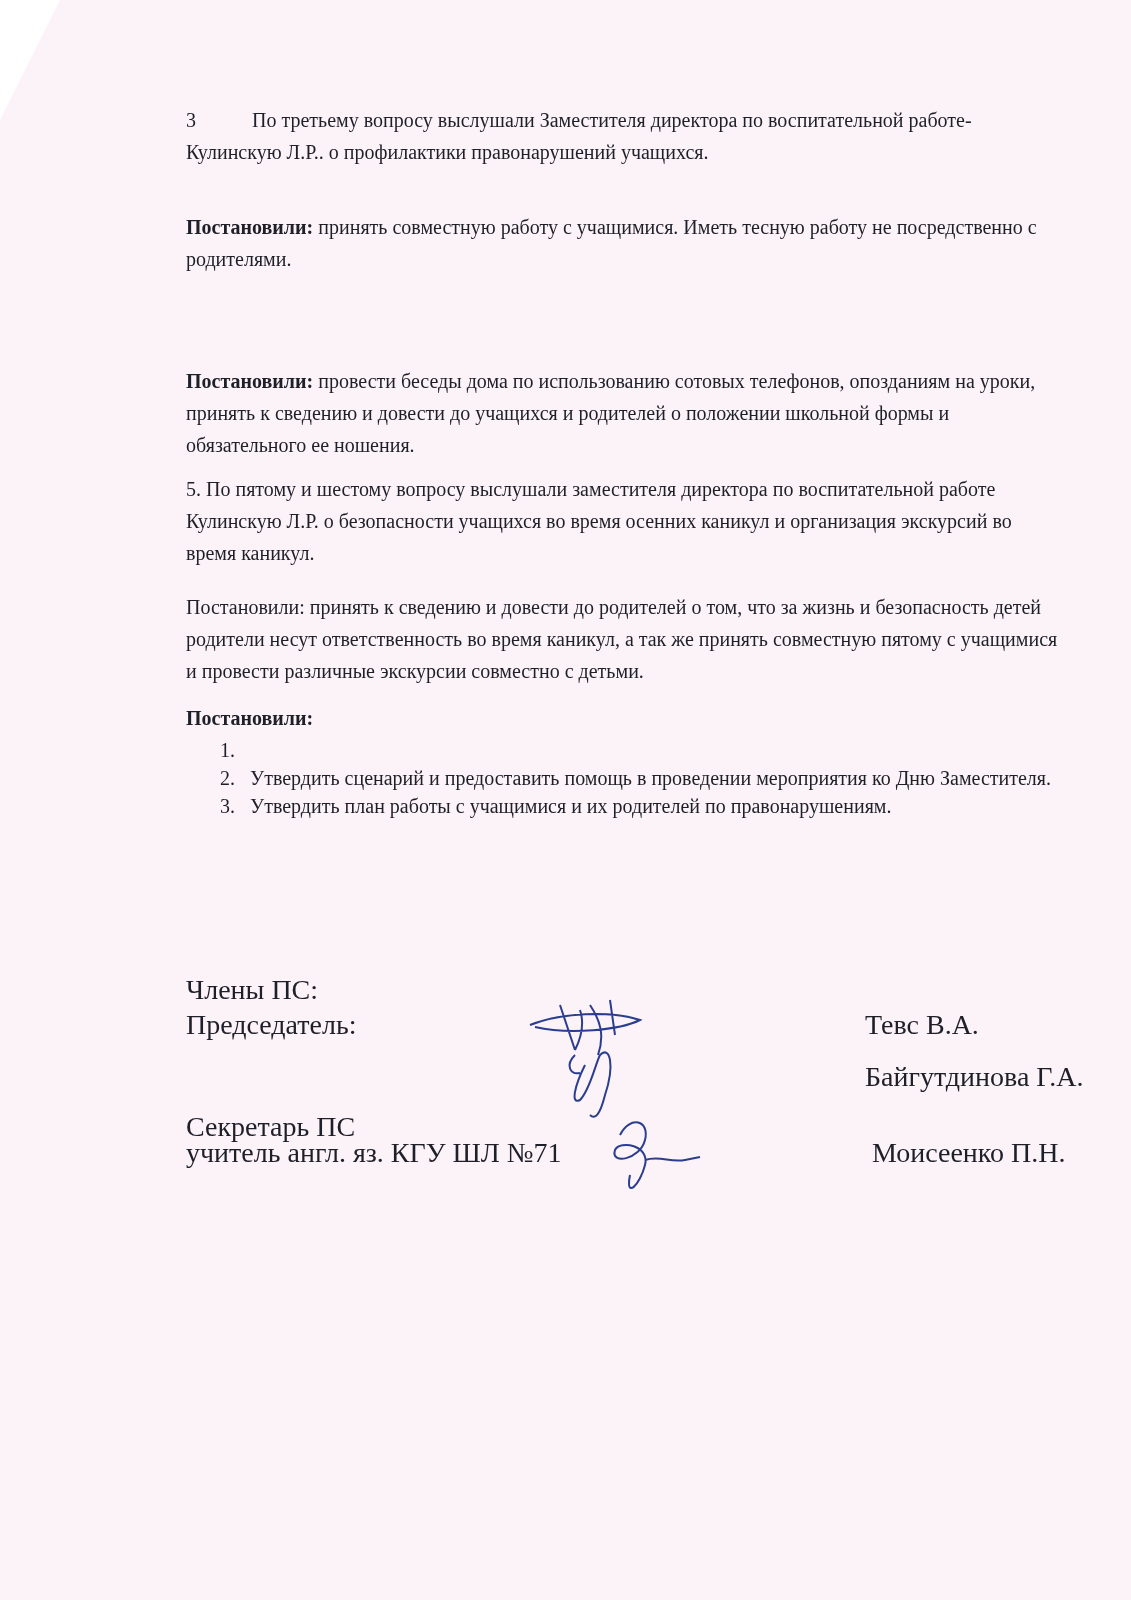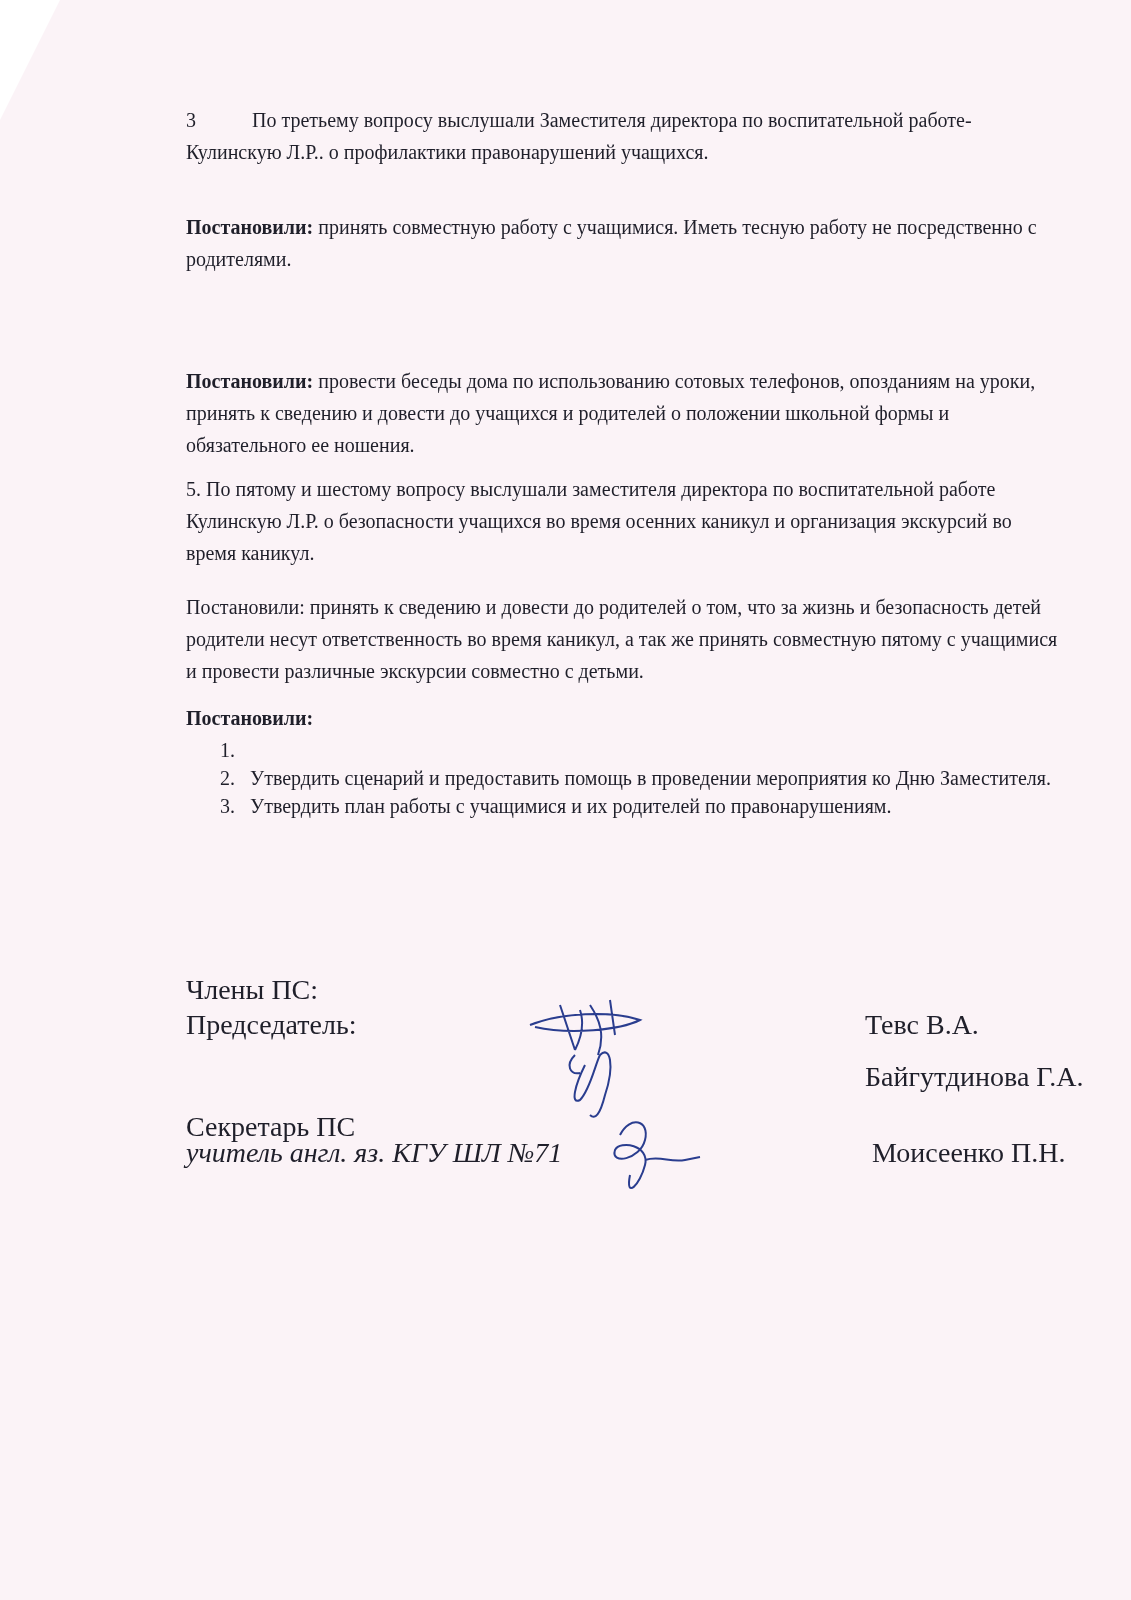--- a/index.html
+++ b/index.html
@@ -72,21 +72,21 @@
         <span class="idx">3.</span>
         <span>Утвердить план работы с учащимися и их родителей по правонарушениям.</span>
       </li>
   </ol>
 
   <div class="sig-label" style="left:186px; top:1012px;">Председатель:</div>
   <div class="sig-label" style="left:186px; top:977px;text-align:right;">Члены ПС:</div>
   <div class="sig-label" style="left:865px; top:1012px;">Тевс В.А.</div>
   <div class="sig-label" style="left:865px; top:1064px;">Байгутдинова Г.А.</div>
   <div class="sig-label" style="left:186px; top:1114px;">Секретарь ПС</div>
-  <div class="sig-label" style="left:186px; top:1140px;font-style:italic;">учитель англ. яз. КГУ ШЛ №71</div>
+  <div class="sig-label" style="left:186px; top:1140px;">учитель англ. яз. КГУ ШЛ №71</div>
   <div class="sig-label" style="left:872px; top:1140px;">Моисеенко П.Н.</div>
 
   <svg class="sig" style="left:520px; top:995px;" width="140" height="130" viewBox="0 0 140 130">
     <path d="M10,30 C40,18 90,15 120,25 C100,35 50,40 15,32 M40,10 L55,55 M60,15 C65,30 60,45 55,55 M70,10 C80,25 85,40 78,60 M90,5 L95,40" fill="none" stroke="#2a3d8f" stroke-width="2"></path>
     <path d="M55,60 C45,70 50,80 60,78 M65,70 C55,90 50,110 60,105 C70,95 75,70 80,60 C90,50 95,70 85,100 C80,120 75,125 70,120" fill="none" stroke="#2a3d8f" stroke-width="2"></path>
   </svg>
   <svg class="sig" style="left:590px; top:1115px;" width="120" height="90" viewBox="0 0 120 90">
     <path d="M30,20 C40,0 60,5 55,25 C50,45 20,50 25,35 C30,25 60,30 55,50 C50,70 35,85 40,60 M55,45 C70,40 80,48 95,45 L110,42" fill="none" stroke="#2a3d8f" stroke-width="2"></path>
   </svg>
 </div>

